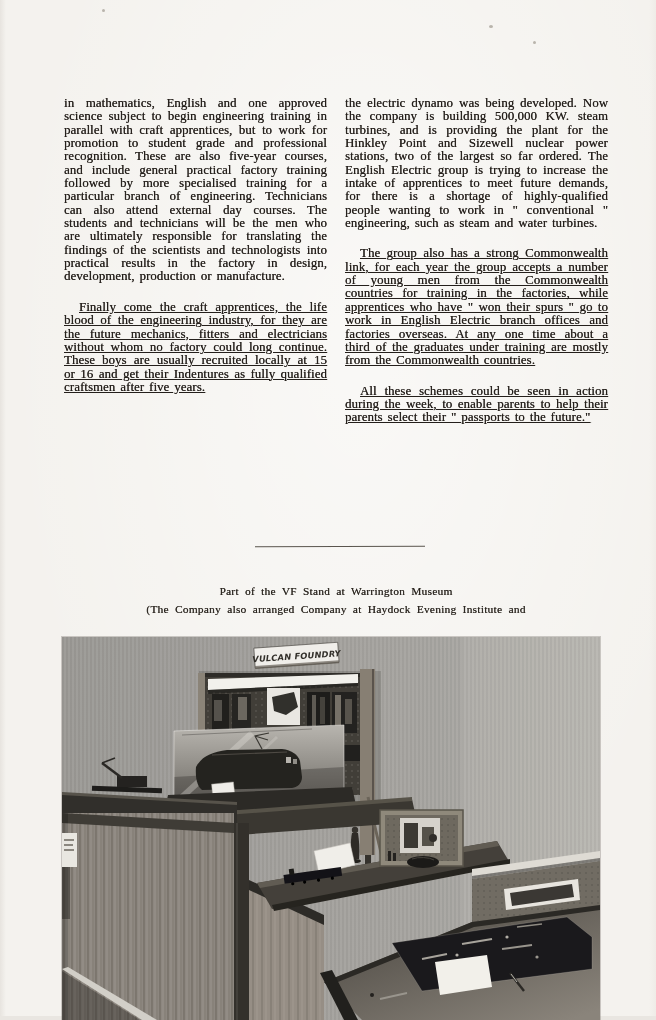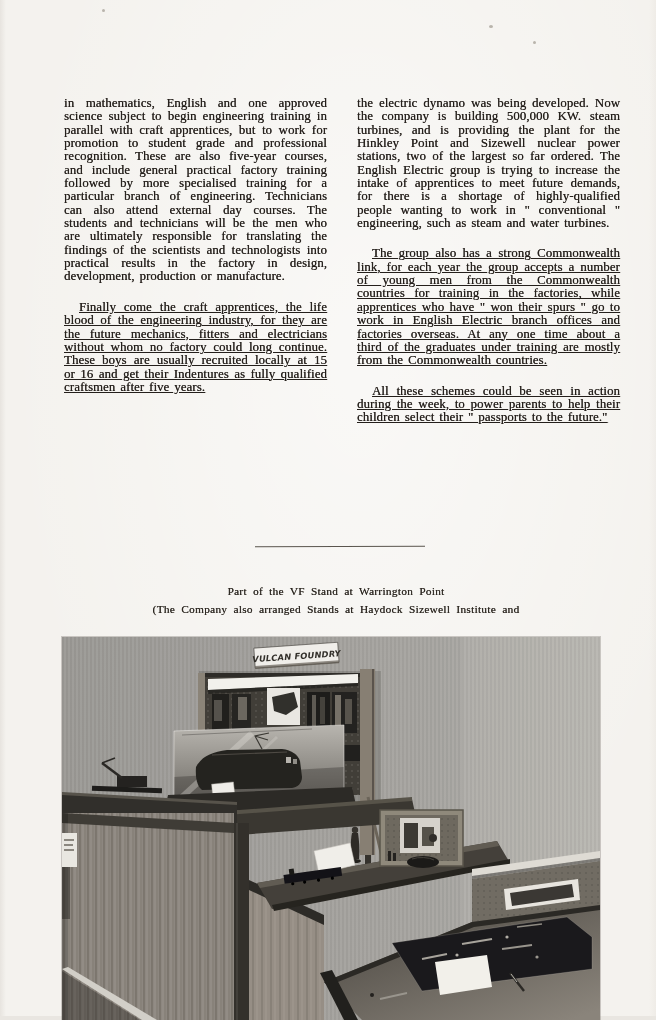--- a/index.html
+++ b/index.html
@@ -12,21 +12,21 @@
       #f4f2ee;
     font-family:"Liberation Serif", serif;color:#241f1b;
   }
   .col{
     position:absolute;top:97px;width:263px;
     font-size:12.8px;line-height:13.35px;text-align:justify;
     word-spacing:1.6px;letter-spacing:.1px;
     text-shadow:0.25px 0 0 rgba(30,25,20,.85);
   }
   .col-left{left:64px;}
-  .col-right{left:357px;}
+  .col-right{left:345px;}
   .col p{margin:0;}
   .col p + p{margin-top:17px;text-indent:15px;text-decoration:underline;}
   .divider{
     position:absolute;left:255px;top:546px;width:170px;height:1px;
     background:#5a554e;border:none;margin:0;transform:rotate(-.2deg);
   }
   .caption{
     position:absolute;left:56px;top:585px;width:560px;text-align:center;
     font-size:11.3px;line-height:13px;color:#2b2620;
     word-spacing:3px;letter-spacing:.3px;
@@ -50,28 +50,28 @@
   <div class="speck" style="left:533px;top:41px;width:3px;height:3px;"></div>
 
   <div class="col col-left">
     <p>in mathematics, English and one approved science subject to begin engineering training in parallel with craft apprentices, but to work for promotion to student grade and professional recognition. These are also five-year courses, and include general practical factory training followed by more specialised training for a particular branch of engineering. Technicians can also attend external day courses. The students and technicians will be the men who are ultimately responsible for translating the findings of the scientists and technologists into practical results in the factory in design, development, production or manufacture.</p>
     <p>Finally come the craft apprentices, the life blood of the engineering industry, for they are the future mechanics, fitters and electricians without whom no factory could long continue. These boys are usually recruited locally at 15 or 16 and get their Indentures as fully qualified craftsmen after five years.</p>
   </div>
 
   <div class="col col-right">
     <p>the electric dynamo was being developed. Now the company is building 500,000 KW. steam turbines, and is providing the plant for the Hinkley Point and Sizewell nuclear power stations, two of the largest so far ordered. The English Electric group is trying to increase the intake of apprentices to meet future demands, for there is a shortage of highly-qualified people wanting to work in " conventional " engineering, such as steam and water turbines.</p>
     <p>The group also has a strong Commonwealth link, for each year the group accepts a number of young men from the Commonwealth countries for training in the factories, while apprentices who have " won their spurs " go to work in English Electric branch offices and factories overseas. At any one time about a third of the graduates under training are mostly from the Commonwealth countries.</p>
-    <p>All these schemes could be seen in action during the week, to power parents to help their children select their " passports to the future."</p>
+    <p>All these schemes could be seen in action during the week, to enable parents to help their parents select their " passports to the future."</p>
   </div>
 
   <hr class="divider">
 
   <div class="caption">
-    <div class="cap-main">Part of the VF Stand at Warrington Point</div>
-    <div>(The Company also arranged Stands at Haydock Sizewell Institute and</div>
+    <div class="cap-main">Part of the VF Stand at Warrington Museum</div>
+    <div>(The Company also arranged Company at Haydock Evening Institute and</div>
   </div>
 
   <div class="photo">
     <svg width="538" height="383" viewBox="0 0 538 383" xmlns="http://www.w3.org/2000/svg">
       <defs>
         <pattern id="wallTex" width="4" height="12" patternUnits="userSpaceOnUse">
           <line x1="1" y1="0" x2="1" y2="12" stroke="rgba(55,53,50,0.10)" stroke-width="1"></line>
           <line x1="3" y1="0" x2="3" y2="12" stroke="rgba(255,253,248,0.07)" stroke-width="1"></line>
         </pattern>
         <pattern id="pegTex" width="6" height="6" patternUnits="userSpaceOnUse">

